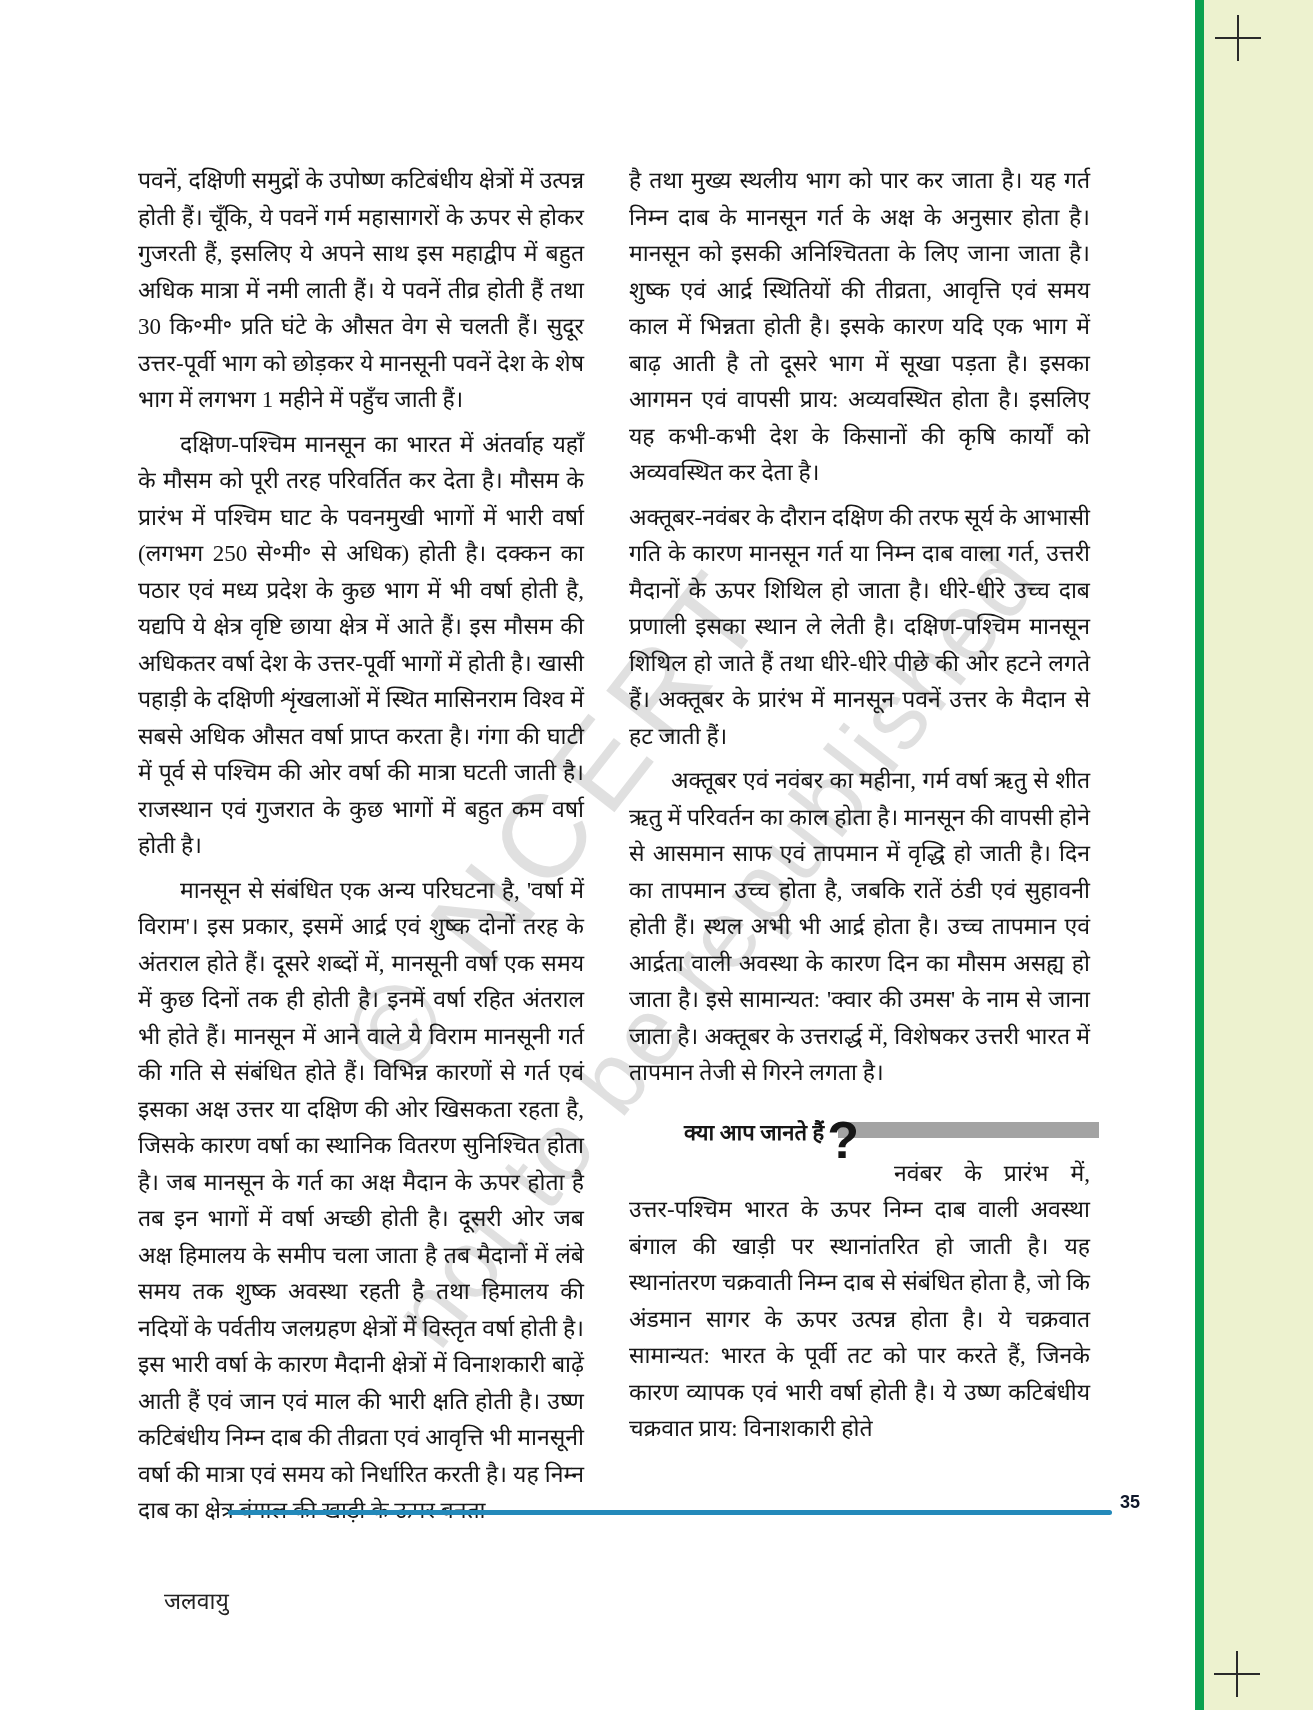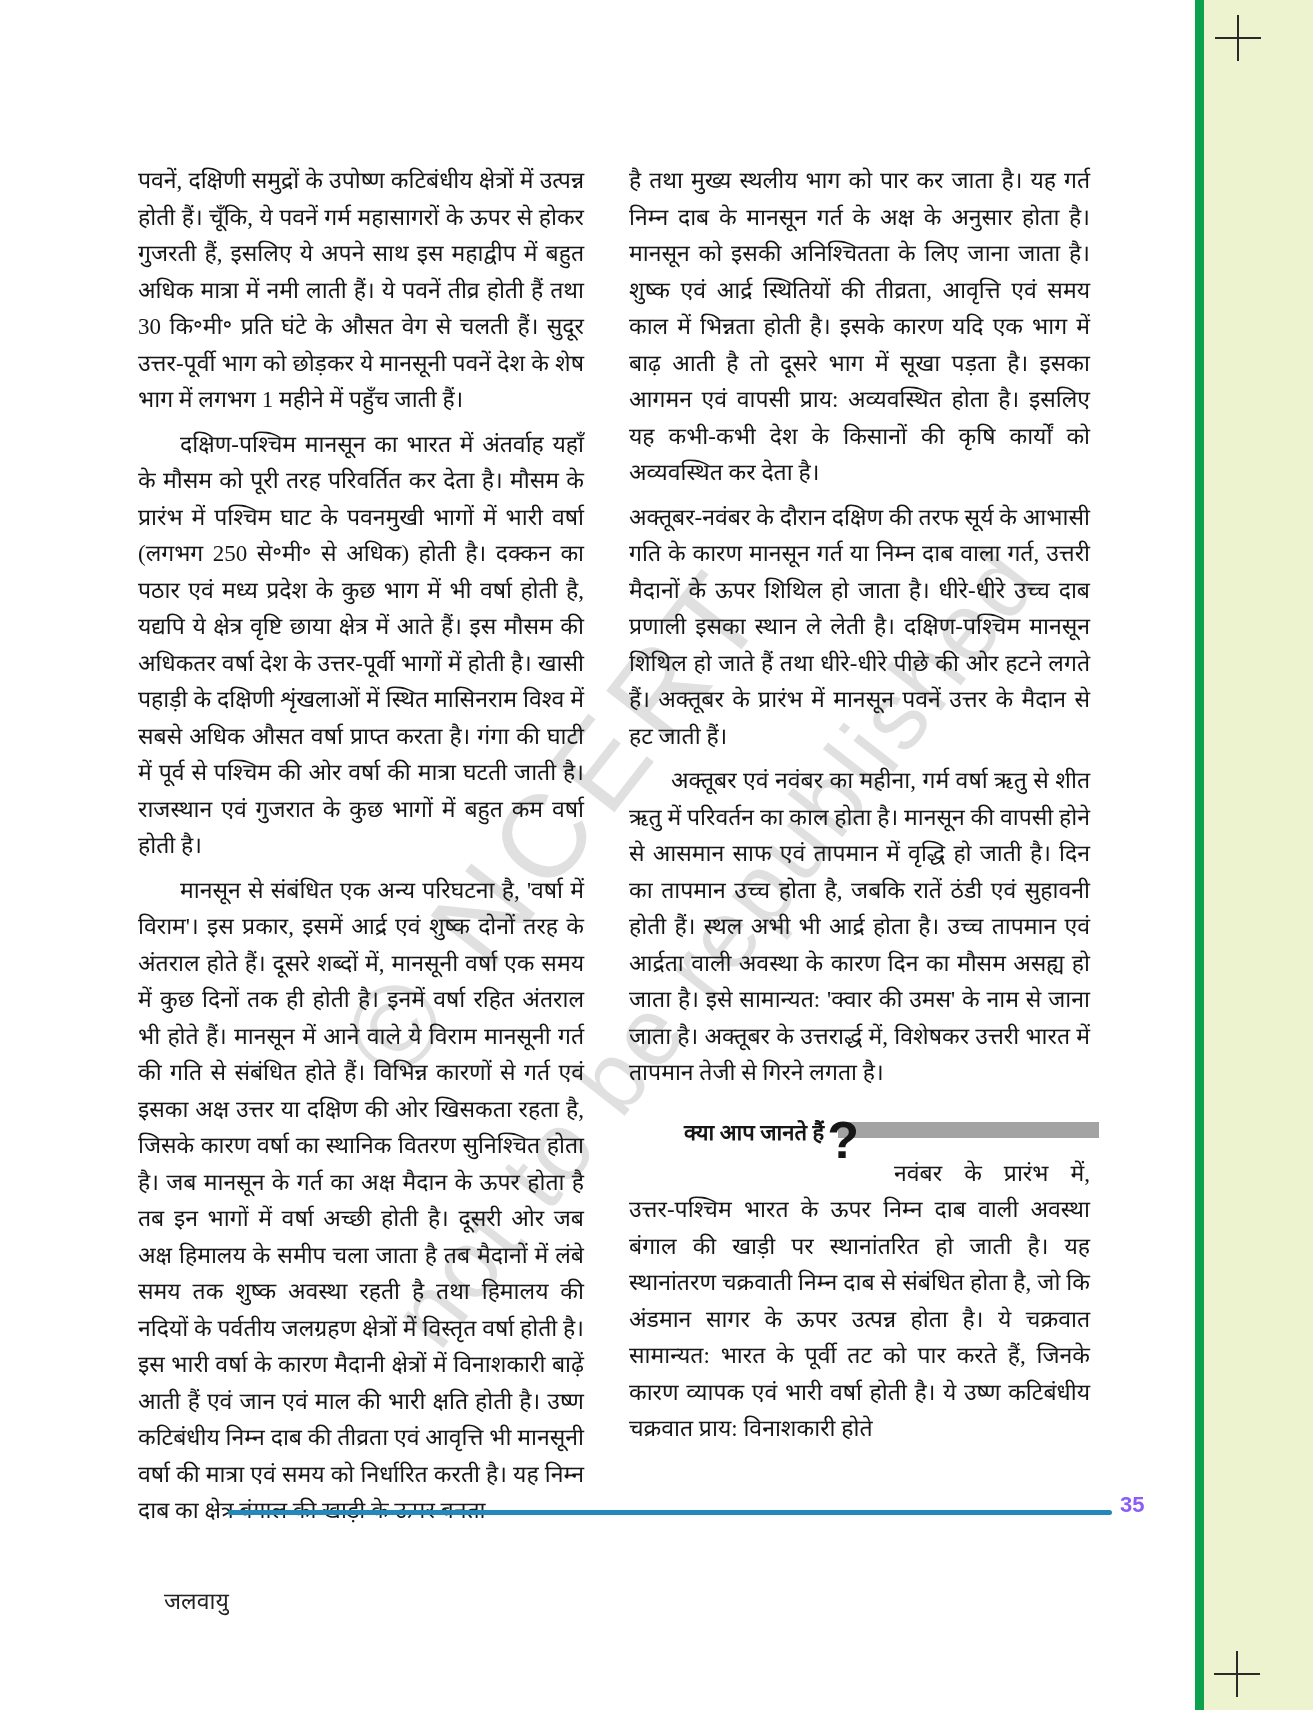--- a/index.html
+++ b/index.html
@@ -54,21 +54,21 @@
     font-weight:bold; font-size:22px; line-height:26px;
   }
   .know-label .qmark {
     font-family:"Liberation Sans", sans-serif;
     font-size:52px; line-height:40px; font-weight:bold; margin-left:3px;
   }
 
   
   .footer-chapter { position:absolute; left:164px; top:1584px; font-size:23px; color:#222; }
   .footer-rule    { position:absolute; left:228px; top:1510px; width:884px; height:5px; background:#2389ba; border-radius:3px; }
-  .footer-page    { position:absolute; left:1120px; top:1492px; font-size:22px; font-weight:bold; color:#8b5cf6; font-family:"Liberation Sans", sans-serif; }
+  .footer-page    { position:absolute; left:1120px; top:1492px; font-size:18px; font-weight:bold; color:#0f172a; font-family:"Liberation Sans", sans-serif; }
   .footer-year    { position:absolute; left:0; top:1634px; width:1313px; text-align:center; font-size:23px; color:#1c1c1c; font-family:"Liberation Sans", sans-serif; }
 </style>
 </head>
 <body>
 
 <div class="page">
 
   <div class="margin-pale"></div>
   <div class="margin-bar"></div>
 

